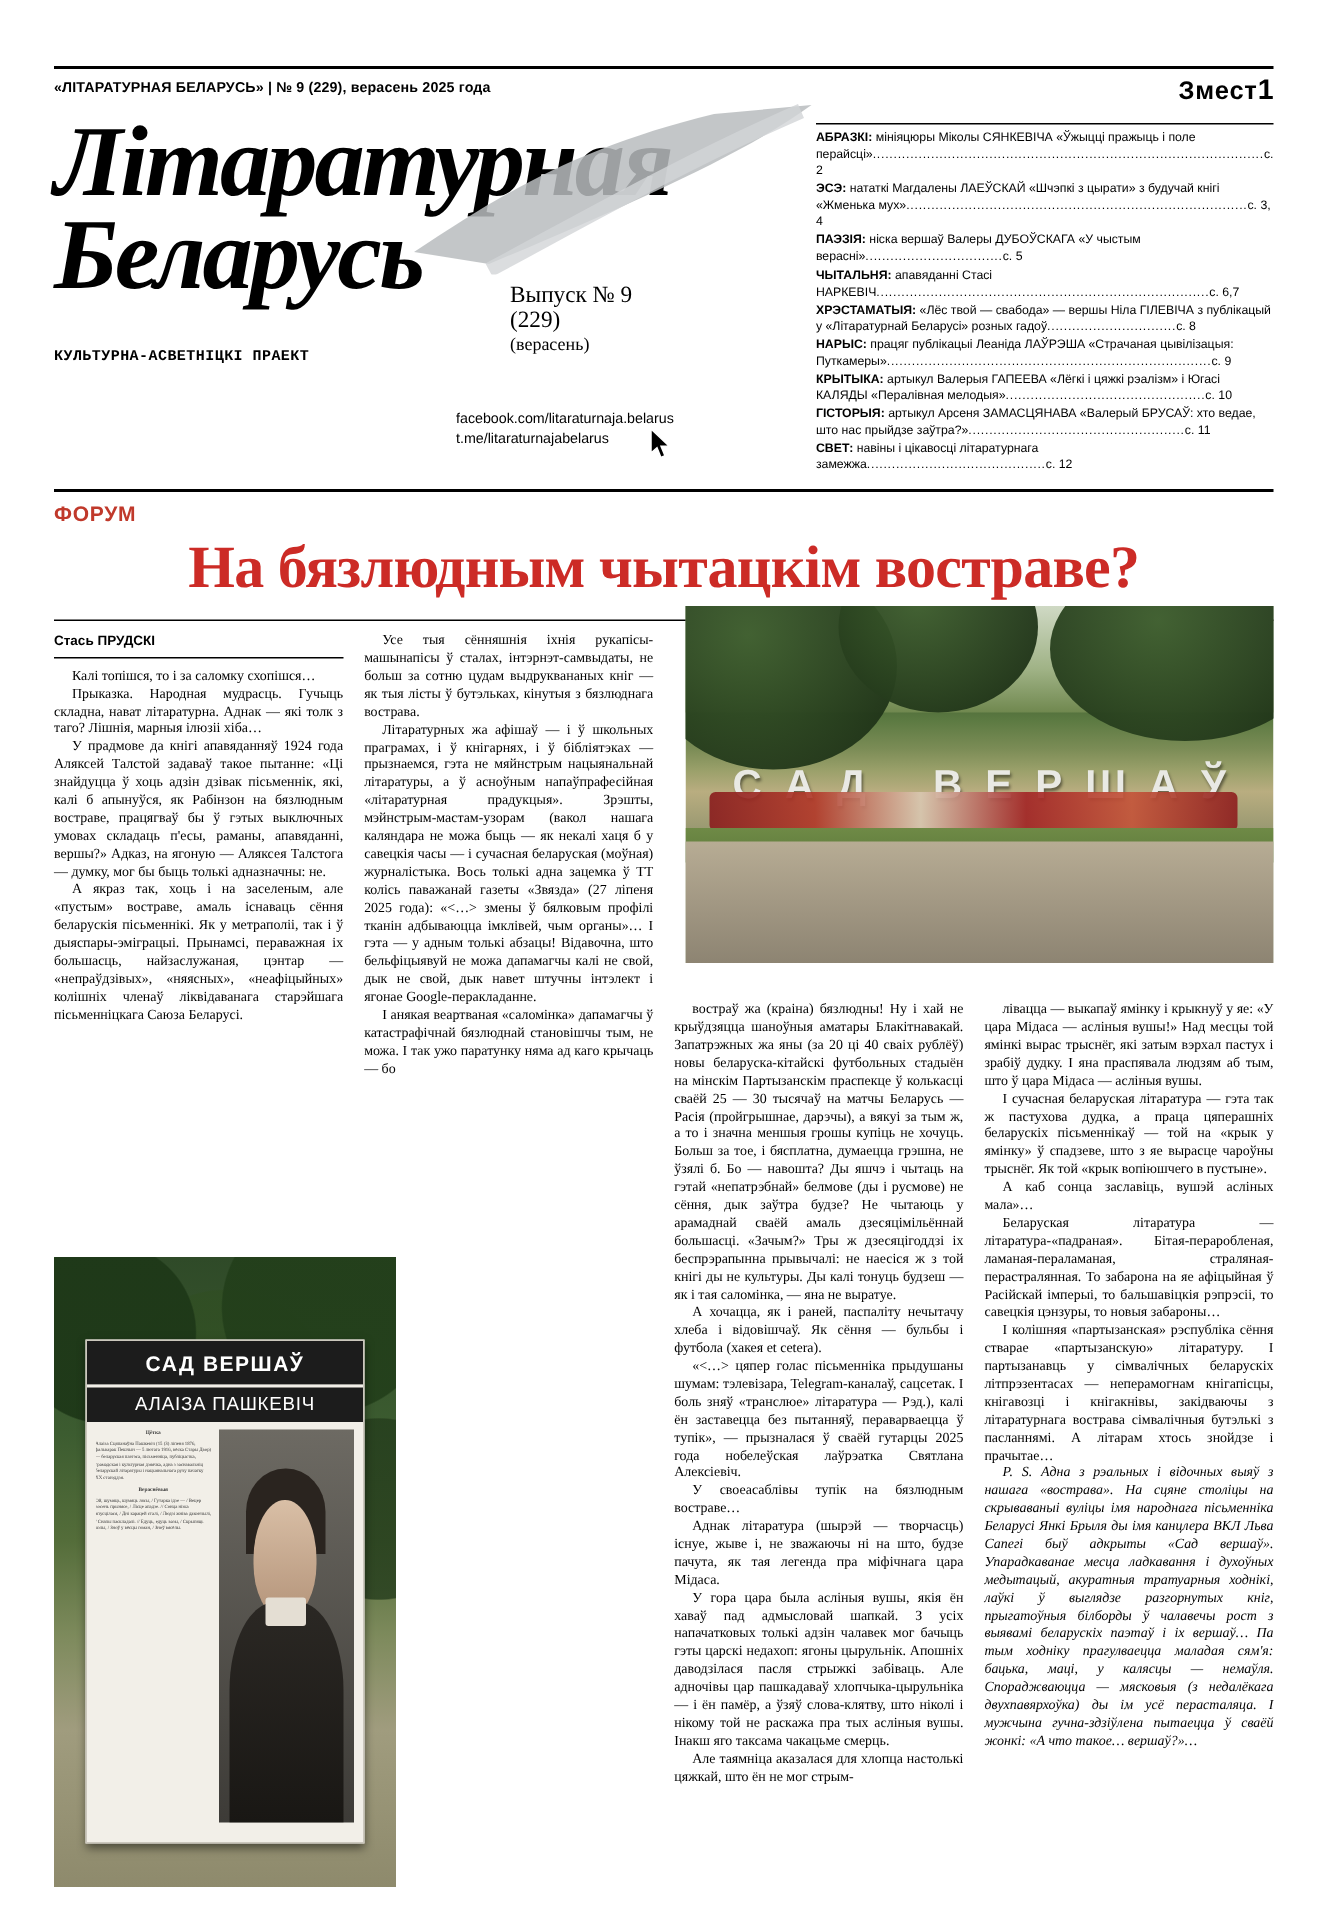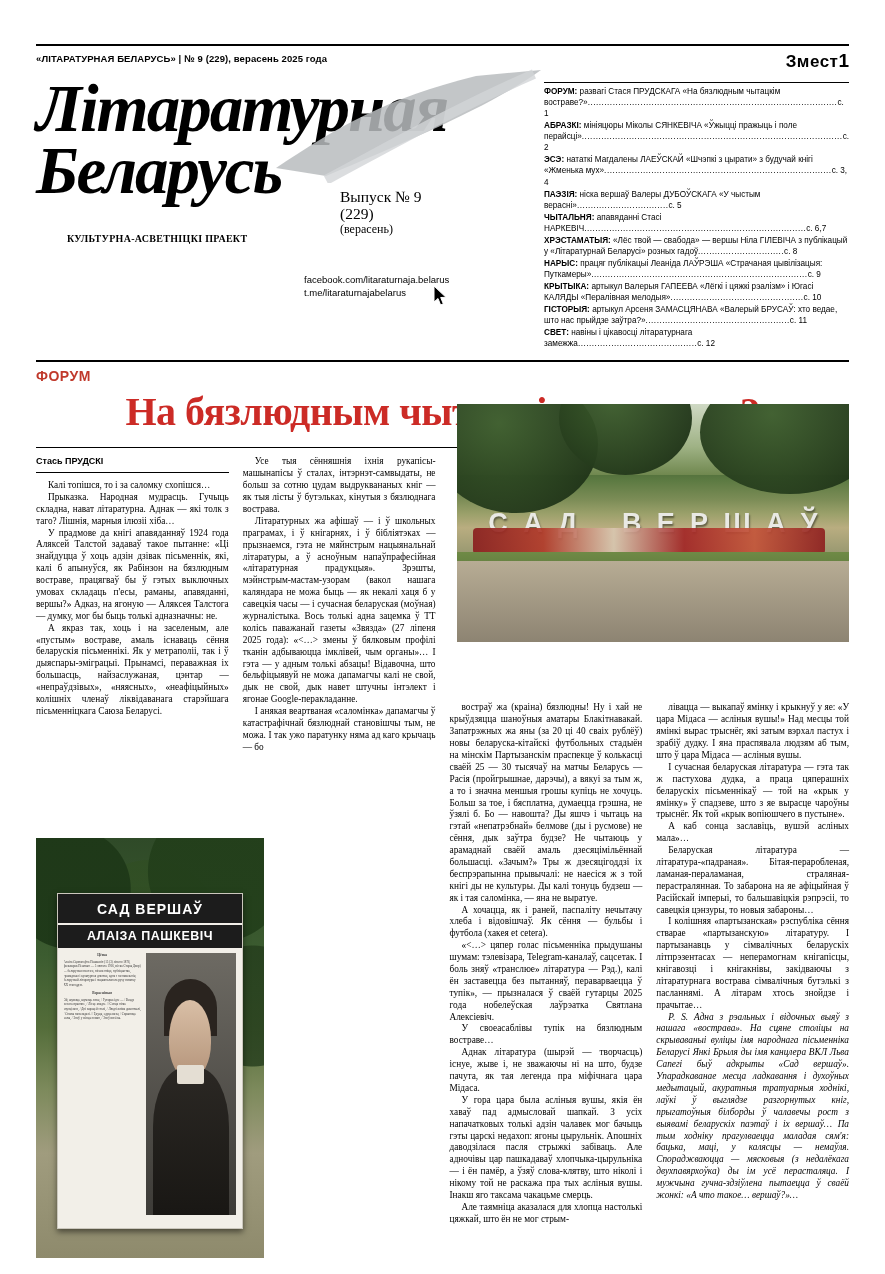--- a/index.html
+++ b/index.html
@@ -82,26 +82,25 @@
     position: absolute;
     left: 304px;
     top: 86px;
     font-family: "Liberation Serif", serif;
     font-size: 15.5px;
     line-height: 1.12;
     margin-top: 28px;
   }
   .issue-info .small { font-size: 12px; }
   .tagline {
-    font-family: Liberation Serif, serif;
+    font-family: Liberation Mono, monospace;
     font-size: 10px;
     font-weight: bold;
     letter-spacing: .3px;
     margin-top: 32px;
-    margin-left: 31px;
   }
   .socials {
     position: absolute;
     left: 268px;
     top: 200px;
     font-family: "Liberation Sans", sans-serif;
     font-size: 9.5px;
     line-height: 1.35;
   }
   .cursor {
@@ -284,21 +283,21 @@
     font-weight: bold;
     font-size: 14px;
     letter-spacing: 1px;
     padding: 7px 0 6px 0;
   }
   .board .name {
     background: #1c1c1c;
     color: #fff;
     text-align: center;
     font-family: "Liberation Sans", sans-serif;
-    font-weight: bold;
+    font-weight: normal;
     font-size: 12.5px;
     letter-spacing: .5px;
     padding: 4px 0 5px 0;
     border-top: 2px solid #f2efe8;
   }
   .board .body {
     display: flex;
     padding: 5px 6px;
     gap: 5px;
     height: calc(100% - 62px);
@@ -387,21 +386,20 @@
         <div>t.me/litaraturnajabelarus</div>
       </div>
 
       <svg class="cursor" viewBox="0 0 14 20">
         <polygon points="0,0 0,16 4,12.5 6.6,19 9.3,17.8 6.7,11.5 12,11.3" fill="#000" stroke="#fff" stroke-width="1"></polygon>
       </svg>
     </div>
 
     <div class="contents">
       <div class="toc-rule"></div>
-      <div class="toc-item"><span class="rubric">ФОРУМ:</span><span class="txt"> развагі Стася ПРУДСКАГА «На бязлюдным чытацкім востраве?»</span><span class="dots">..........................................................................................</span><span>с. 1</span></div>
       <div class="toc-item"><span class="rubric">АБРАЗКІ:</span><span class="txt"> мініяцюры Міколы СЯНКЕВІЧА «Ўжыцці пражыць і поле перайсці»</span><span class="dots">..............................................................................................</span><span>с. 2</span></div>
       <div class="toc-item"><span class="rubric">ЭСЭ:</span><span class="txt"> нататкі Магдалены ЛАЕЎСКАЙ «Шчэпкі з цырати» з будучай кнігі «Жменька мух»</span><span class="dots">..................................................................................</span><span>с. 3, 4</span></div>
       <div class="toc-item"><span class="rubric">ПАЭЗІЯ:</span><span class="txt"> ніска вершаў Валеры ДУБОЎСКАГА «У чыстым верасні»</span><span class="dots">.................................</span><span>с. 5</span></div>
       <div class="toc-item"><span class="rubric">ЧЫТАЛЬНЯ:</span><span class="txt"> апавяданні Стасі НАРКЕВІЧ</span><span class="dots">................................................................................</span><span>с. 6,7</span></div>
       <div class="toc-item"><span class="rubric">ХРЭСТАМАТЫЯ:</span><span class="txt"> «Лёс твой — свабода» — вершы Ніла ГІЛЕВІЧА з публікацый у «Літаратурнай Беларусі» розных гадоў</span><span class="dots">...............................</span><span>с. 8</span></div>
       <div class="toc-item"><span class="rubric">НАРЫС:</span><span class="txt"> працяг публікацыі Леаніда ЛАЎРЭША «Страчаная цывілізацыя: Путкамеры»</span><span class="dots">..............................................................................</span><span>с. 9</span></div>
       <div class="toc-item"><span class="rubric">КРЫТЫКА:</span><span class="txt"> артыкул Валерыя ГАПЕЕВА «Лёгкі і цяжкі рэалізм» і Югасі КАЛЯДЫ «Пералівная мелодыя»</span><span class="dots">................................................</span><span>с. 10</span></div>
       <div class="toc-item"><span class="rubric">ГІСТОРЫЯ:</span><span class="txt"> артыкул Арсеня ЗАМАСЦЯНАВА «Валерый БРУСАЎ: хто ведае, што нас прыйдзе заўтра?»</span><span class="dots">....................................................</span><span>с. 11</span></div>
       <div class="toc-item"><span class="rubric">СВЕТ:</span><span class="txt"> навіны і цікавосці літаратурнага замежжа</span><span class="dots">...........................................</span><span>с. 12</span></div>
     </div>

